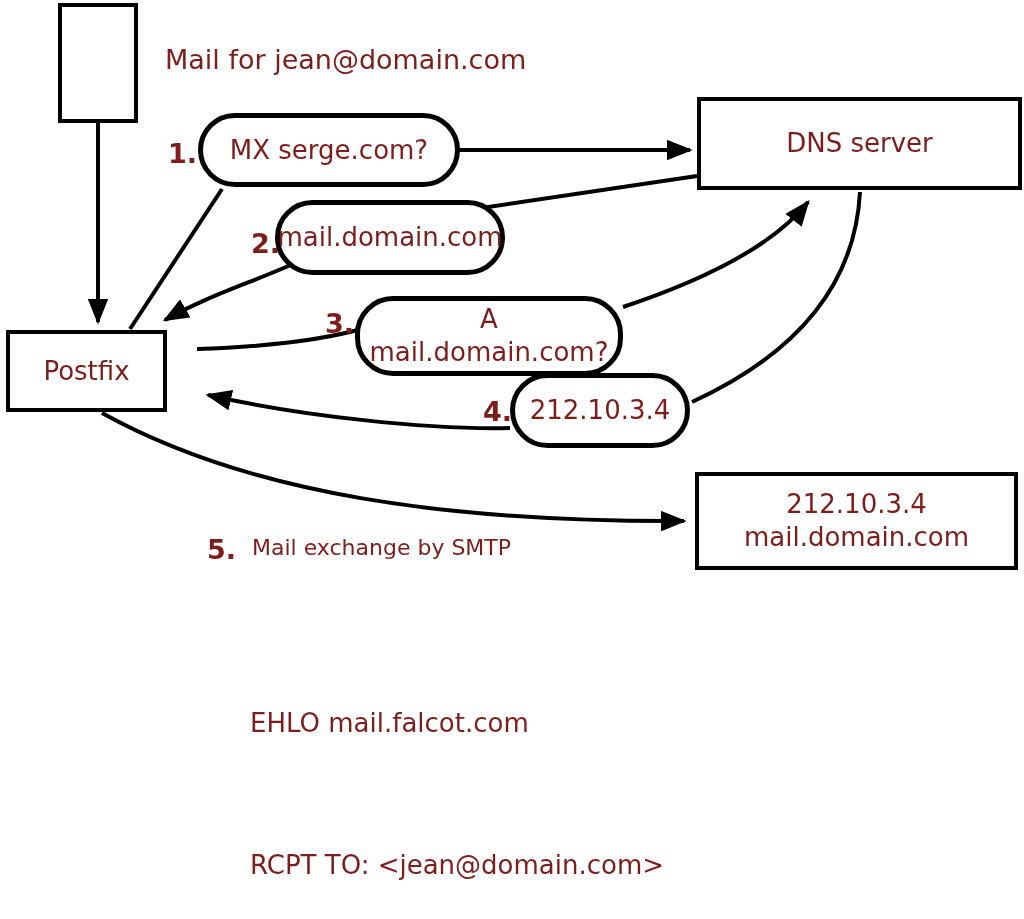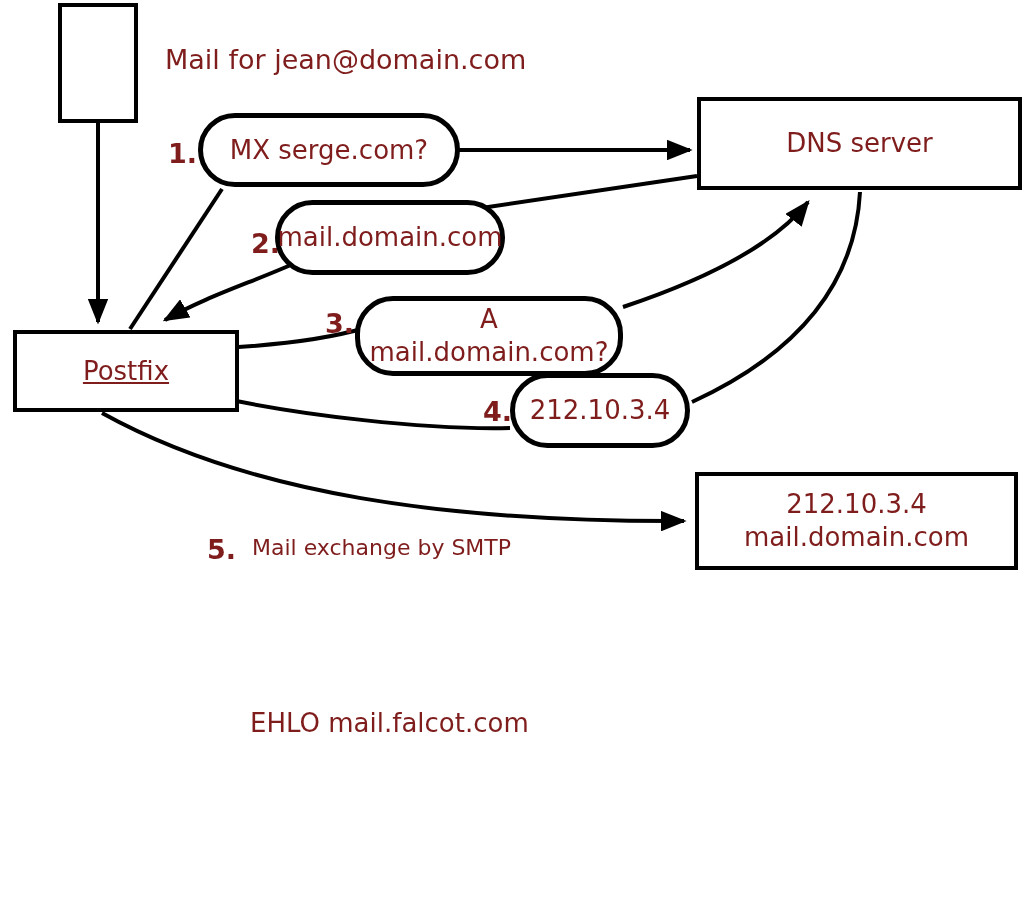--- a/index.html
+++ b/index.html
@@ -94,21 +94,21 @@
 
     <path d="M 510 428 C 430 430 300 416 208 395" marker-end="url(#ah)"></path>
 
     <path d="M 102 413 C 250 495 450 522 684 521" marker-end="url(#ah)"></path>
   </svg>
 
   <div class="node" style="left:58px; top:3px; width:80px; height:120px;"></div>
 
   <div class="label" style="left:165px; top:44px;">Mail for jean@domain.com</div>
 
-  <div class="node" style="left:13px; top:330px; width:226px; height:82px;text-decoration:underline;">
+  <div class="node" style="left:6px; top:330px; width:161px; height:82px;">
     <span>Postfix</span>
   </div>
 
   <div class="node" style="left:697px; top:97px; width:325px; height:93px;">
     <span>DNS server</span>
   </div>
 
   <div class="node" style="left:695px; top:472px; width:323px; height:98px; flex-direction:column;">
     <span>212.10.3.4</span>
     <span>mail.domain.com</span>
@@ -132,20 +132,21 @@
   <div class="label step-num" style="left:483px; top:396px;">4.</div>
   <div class="node pill" style="left:510px; top:373px; width:180px; height:75px;">
     <span>212.10.3.4</span>
   </div>
 
   <div class="label step-num" style="left:207px; top:534px;">5.</div>
   <div class="label" style="left:252px; top:535px; font-size:22px;">Mail exchange by SMTP</div>
 
   <div class="smtp-block">
     <div class="smtp-line">EHLO mail.falcot.com</div>
+    <div class="smtp-line">RCPT TO: &lt;jean@domain.com&gt;</div>
     
     
     
     
     
     
     
   </div>
 
 </div>

